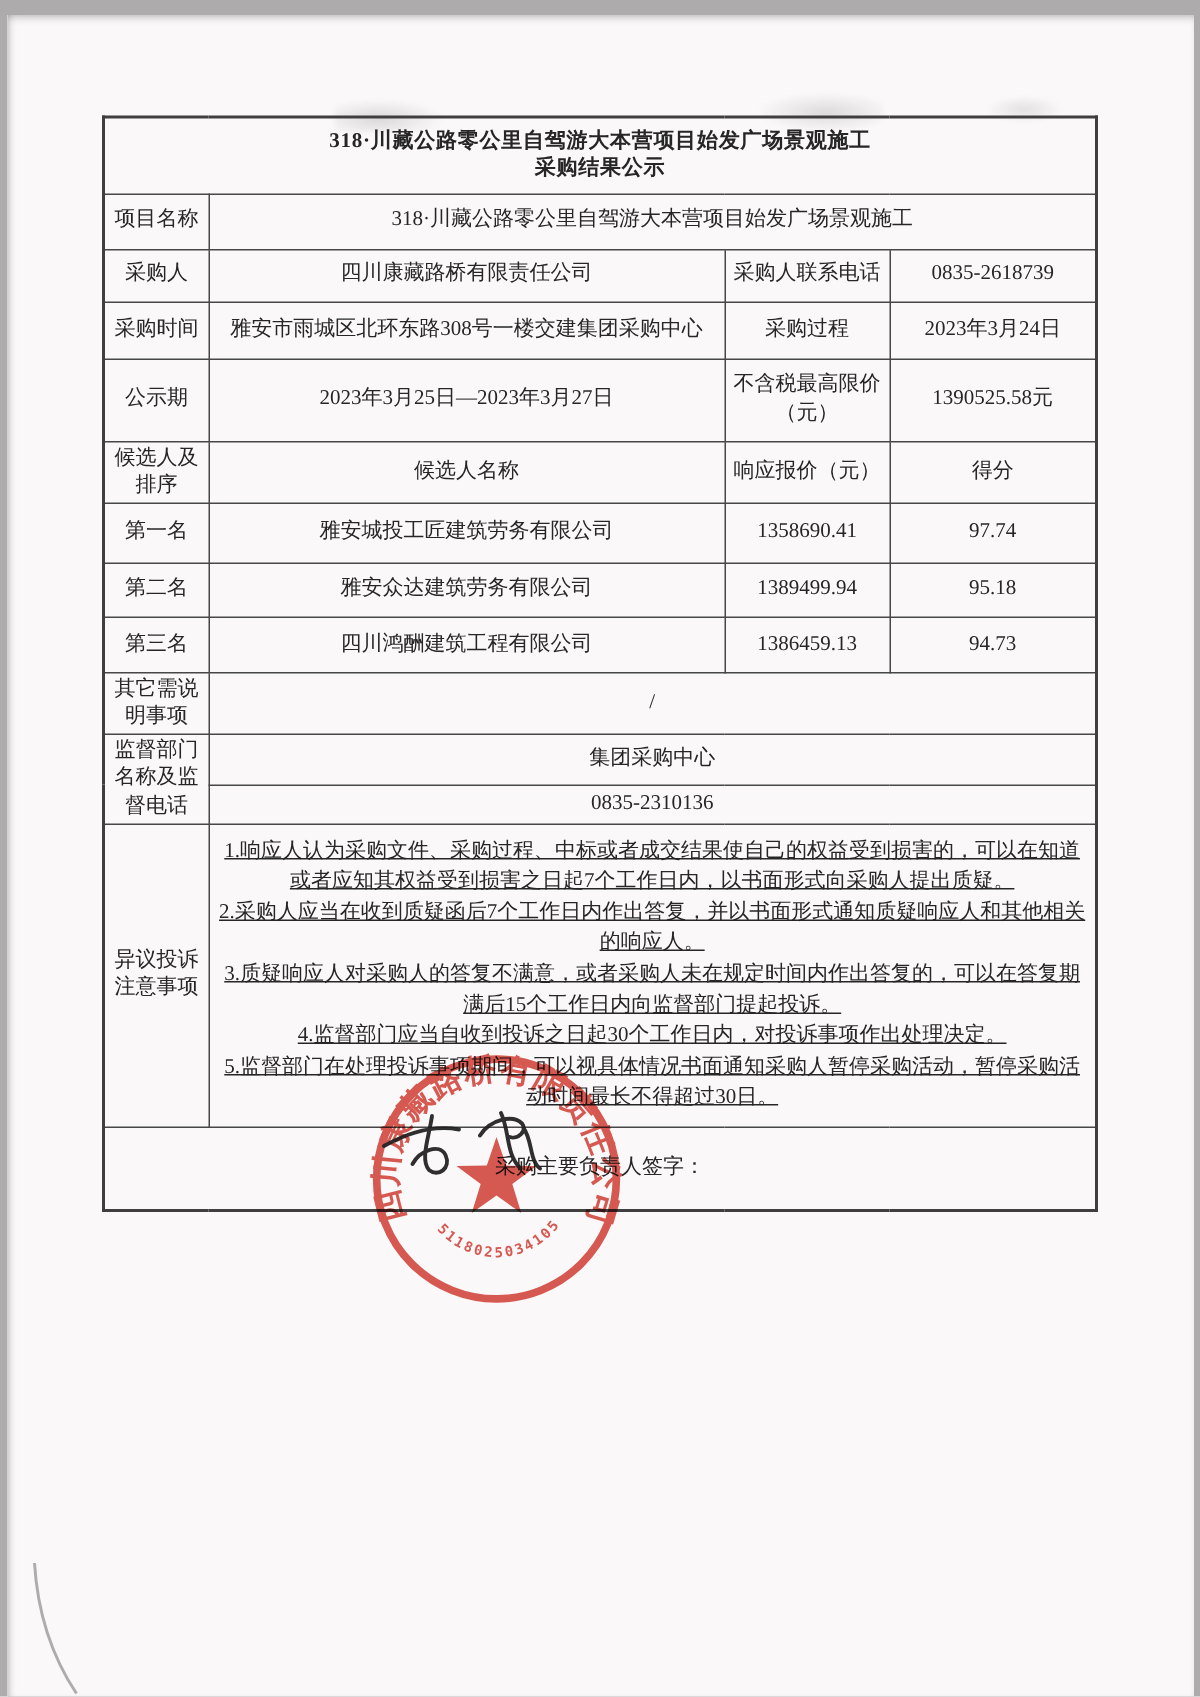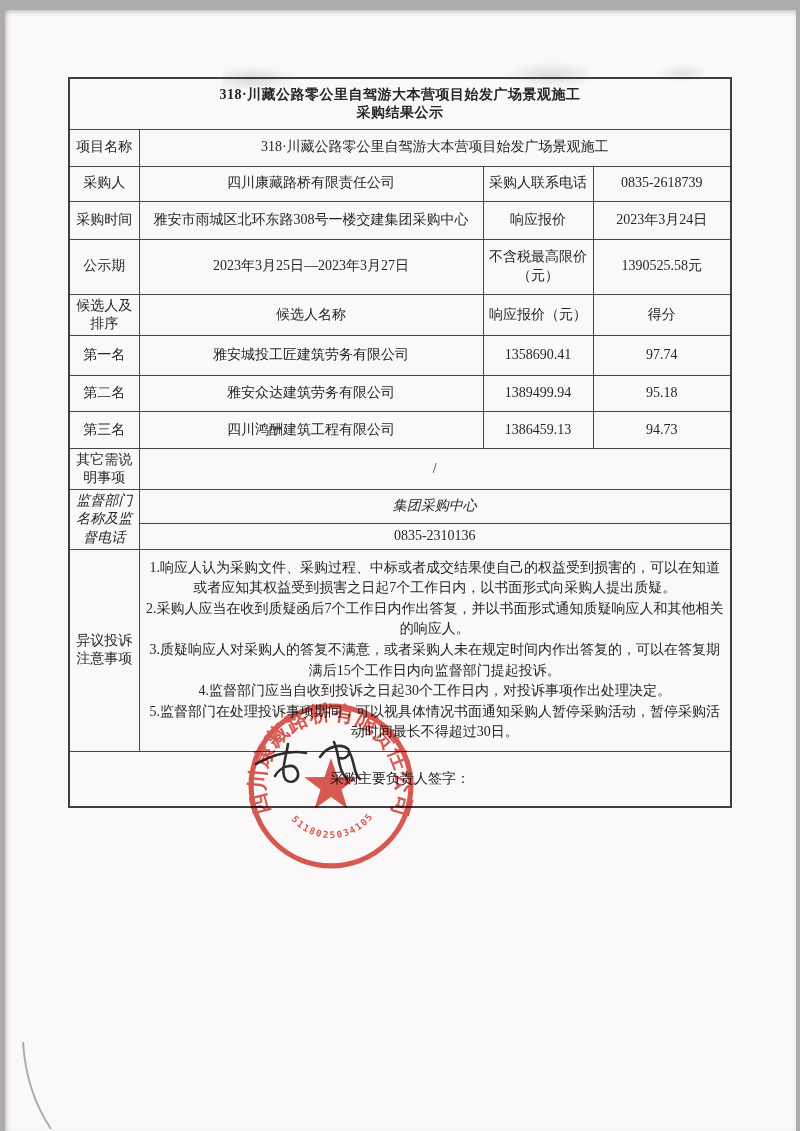--- a/index.html
+++ b/index.html
@@ -34,23 +34,23 @@
     border:1.5px solid #474747;
     text-align:center;vertical-align:middle;
     font-size:14px;color:#262626;
     padding:2px 4px;line-height:1.3;
     overflow:hidden;
   }
   .r-title{height:51px;}
   .title-cell{font-size:19.5px;font-weight:700;letter-spacing:.5px;line-height:1.28;color:#1e1e1e;}
   .r2{height:37px;} .r3{height:35px;margin-top:20px;} .r4{height:38px;} .r5{height:55px;margin-left:16px;}
   .r6{height:39px;} .r7{height:40px;} .r8{height:36px;padding-left:32px;} .r9{height:37px;}
-  .r10{height:33px;} .r11a{height:32px;font-style:italic;} .r11b{height:25px;margin-left:29px;}
+  .r10{height:33px;} .r11a{height:32px;} .r11b{height:25px;margin-left:29px;}
   .r12{height:202px;} .r13{height:56px;}
-  td.items{text-align:left;vertical-align:top;padding:10px 8px 6px 7px;}
+  td.items{text-align:left;vertical-align:top;padding:10px 8px 6px 7px;text-decoration:underline;}
   td.items div{line-height:1.47;margin:0;}
   td.sig{text-align:left;padding-left:11px;font-size:15px;vertical-align:middle;}
   
   .stamp{
     position:absolute;left:241px;top:691px;width:170px;height:170px;
     opacity:.88;mix-blend-mode:multiply;pointer-events:none;
   }
   
   .signature{
     position:absolute;left:245px;top:724px;width:135px;height:58px;
@@ -88,21 +88,21 @@
     </tr>
     <tr class="r3">
       <td>采购人</td>
       <td>四川康藏路桥有限责任公司</td>
       <td>采购人联系电话</td>
       <td>0835-2618739</td>
     </tr>
     <tr class="r4">
       <td>采购时间</td>
       <td>雅安市雨城区北环东路308号一楼交建集团采购中心</td>
-      <td>响应报价</td>
+      <td>采购过程</td>
       <td>2023年3月24日</td>
     </tr>
     <tr class="r5">
       <td>公示期</td>
       <td>2023年3月25日—2023年3月27日</td>
       <td>不含税最高限价（元）</td>
       <td>1390525.58元</td>
     </tr>
     <tr class="r6">
       <td>候选人及排序</td>

